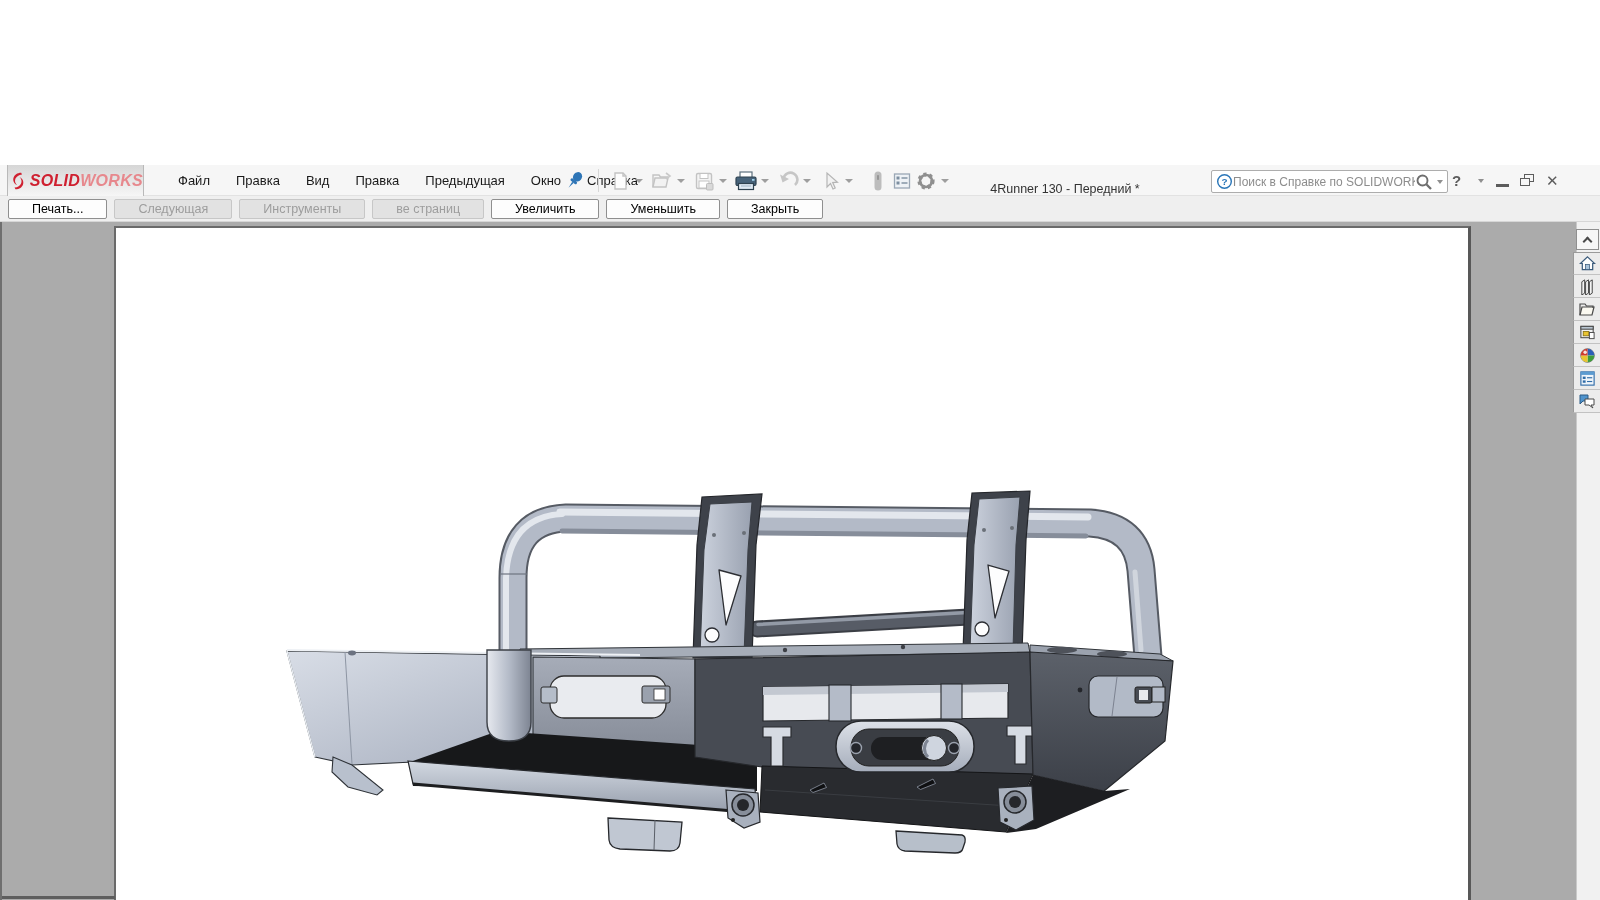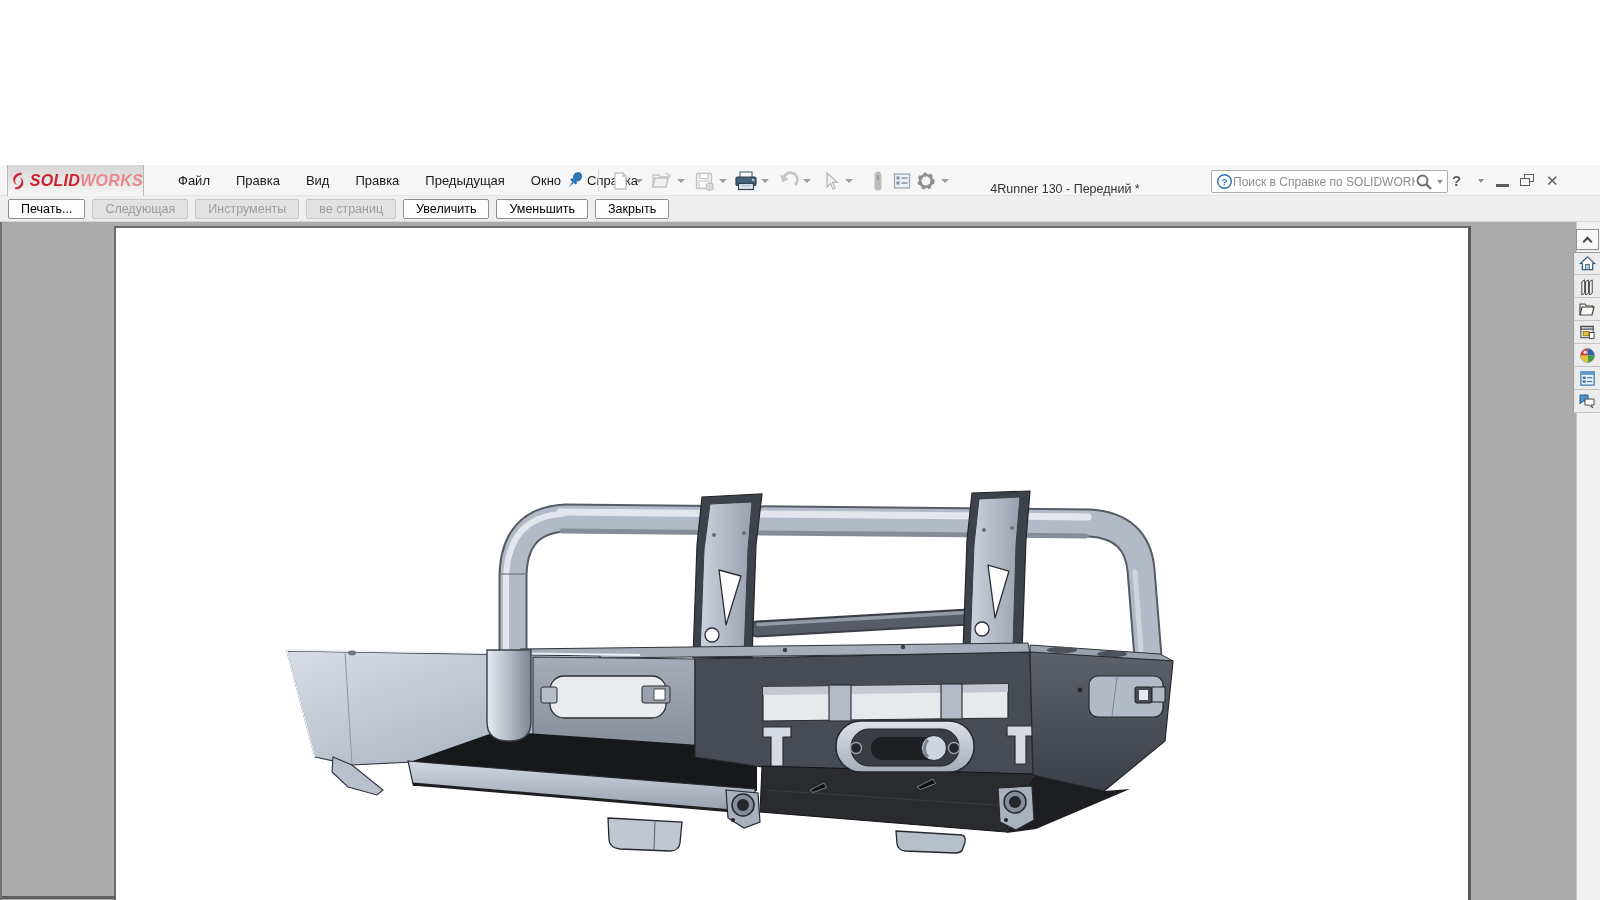--- a/index.html
+++ b/index.html
@@ -54,21 +54,21 @@
   .wc-restore { left:1520px; }
   .restore-glyph { position:relative; width:15px; height:13px; }
   .restore-glyph .r-back { position:absolute; left:4px; top:0; width:10px; height:8px; border:1.5px solid #5c5c5c; }
   .restore-glyph .r-front { position:absolute; left:0; top:4px; width:10px; height:8px; border:1.5px solid #5c5c5c; background:#f6f6f6; }
   .wc-close { left:1546px; font-size:15px; }
 
   
   .printbar { position:absolute; left:0; top:196px; width:1600px; height:26px;
               background:#efefef; border-bottom:1px solid #d6d6d6;
               display:flex; align-items:center; gap:7px; padding-left:8px; }
-  .pbtn { height:20px; padding:0 12px; font-size:12.5px; border-radius:2px;
+  .pbtn { height:20px; padding:0 23px; font-size:12.5px; border-radius:2px;
           display:flex; align-items:center; font-family:"Liberation Sans",sans-serif;text-align:right; }
   .pbtn.enabled { background:#fdfdfd; border:1px solid #8f8f8f; color:#000; }
   .pbtn.disabled { background:#e2e2e2; border:1px solid #c7c7c7; color:#9d9d9d; }
 
   
   .canvas { position:absolute; left:0; top:222px; width:1600px; height:678px;
             background:#ababab; border-left:2px solid #6f6f6f; }
   .page { position:absolute; left:112px; top:4px; width:1357px; height:674px;
           background:#ffffff; border-top:2px solid #6a6a6a; border-left:2px solid #6a6a6a;
           border-right:3px solid #585858; }

